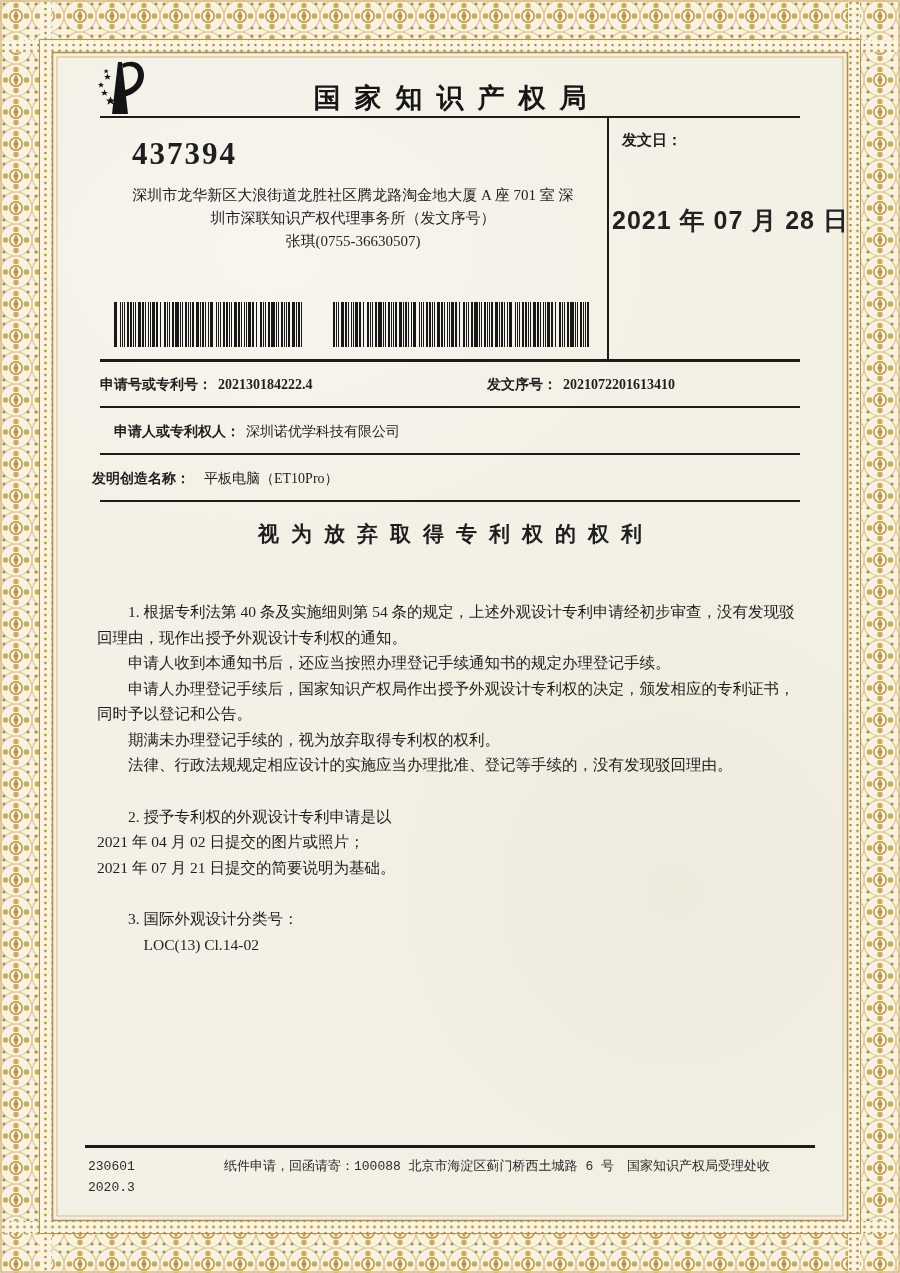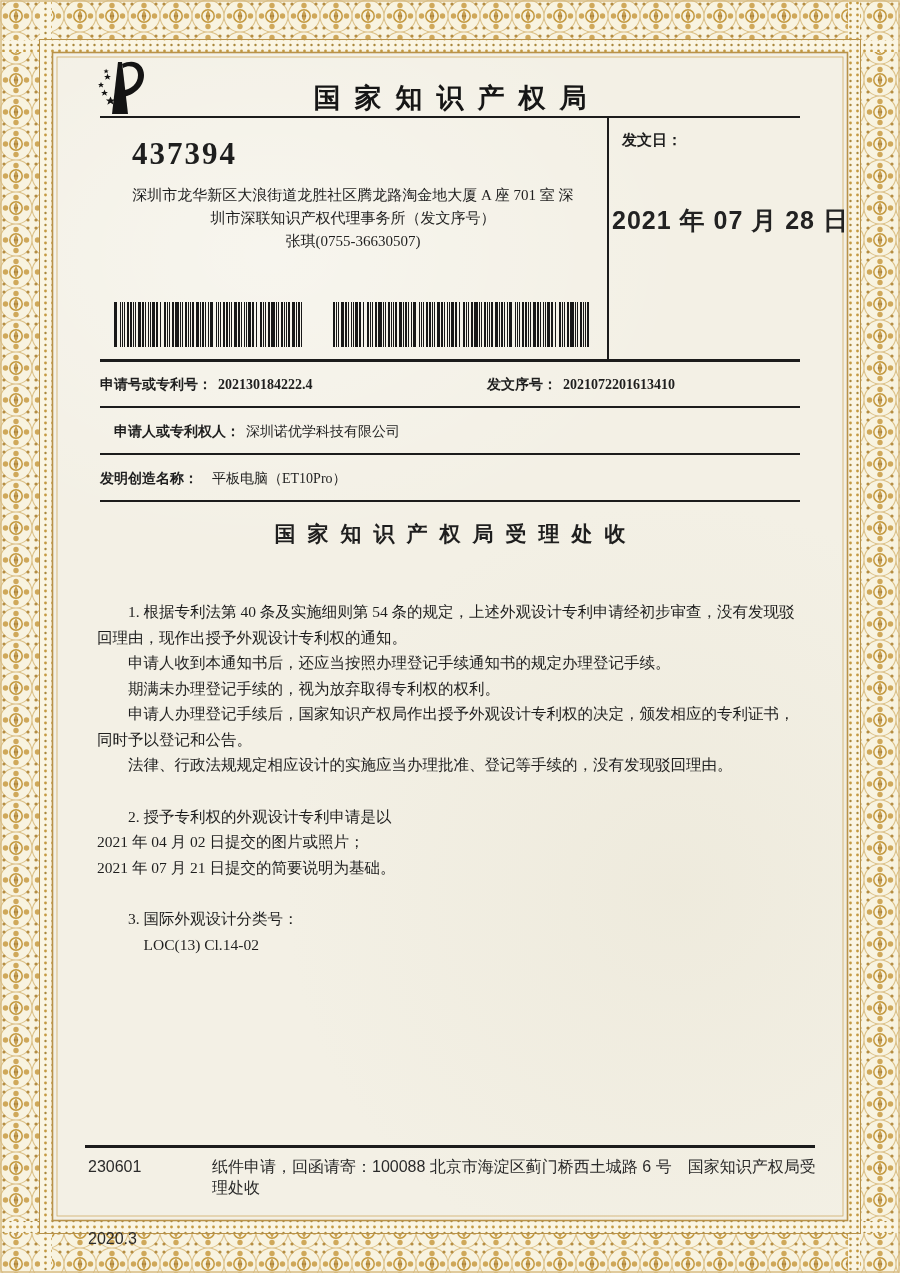--- a/index.html
+++ b/index.html
@@ -57,43 +57,43 @@
   .rule-c{ left:100px; top:406px; width:700px; height:2px; }
   .rule-d{ left:100px; top:453px; width:700px; height:2px; }
   .rule-e{ left:100px; top:500px; width:700px; height:2px; }
   .mrow{ font-size:14px; }
   .mlabel{ font-weight:bold; }
   .mval{ margin-left:6px; }
   .bold{ font-weight:bold; }
   .row1l{ left:100px; top:376px; }
   .row1r{ left:487px; top:376px; }
   .row2{ left:100px; top:423px;margin-left:14px; }
-  .row3{ left:100px; top:470px; }
+  .row3{ left:92px; top:470px; }
   .row3 .mval{ margin-left:14px; }
 
   
   .doc-title{
     left:0; top:520px; width:900px; text-align:center;
     font-size:21px; font-weight:bold; letter-spacing:12px; text-indent:12px;
   }
 
   
   .body-text{ left:97px; top:599px; width:707px; }
   .body-text p{ font-size:15.5px; line-height:25.5px; }
   .ind{ text-indent:2em; }
   .ind3{ text-indent:3em; }
   .gap{ margin-top:26px; }
 
   
   .rule-f{ left:85px; top:1145px; width:730px; height:3px; }
   .footer{
     left:88px; top:1156px; width:728px;
-    font-family:Liberation Sans, sans-serif;
-    font-size:16px; line-height:21px; color:#2a2a2a;
-    display:grid; grid-template-columns:94px 1fr; column-gap:42px; row-gap:0;gap:30px;
+    font-family:Liberation Mono, monospace;
+    font-size:13px; line-height:21px; color:#2a2a2a;
+    display:grid; grid-template-columns:94px 1fr; column-gap:42px; row-gap:0;
   }
   .footer .note{ max-width:632px; }
 </style>
 </head>
 <body>
 
 <div class="page">
 
   <svg class="frame" width="900" height="1273" viewBox="0 0 900 1273">
     <defs>
@@ -177,27 +177,27 @@
   <div class="abs rule rule-c"></div>
   <div class="abs mrow row2">
     <span class="mlabel">申请人或专利权人：</span><span class="mval">深圳诺优学科技有限公司</span>
   </div>
   <div class="abs rule rule-d"></div>
   <div class="abs mrow row3">
     <span class="mlabel">发明创造名称：</span><span class="mval">平板电脑（ET10Pro）</span>
   </div>
   <div class="abs rule rule-e"></div>
 
-  <div class="abs doc-title">国家知识产权局受理处收</div>
+  <div class="abs doc-title">视为放弃取得专利权的权利</div>
 
   <div class="abs body-text">
     <p class="ind">1. 根据专利法第 40 条及实施细则第 54 条的规定，上述外观设计专利申请经初步审查，没有发现驳回理由，现作出授予外观设计专利权的通知。</p>
     <p class="ind">申请人收到本通知书后，还应当按照办理登记手续通知书的规定办理登记手续。</p>
+    <p class="ind">申请人办理登记手续后，国家知识产权局作出授予外观设计专利权的决定，颁发相应的专利证书，同时予以登记和公告。</p>
     <p class="ind">期满未办理登记手续的，视为放弃取得专利权的权利。</p>
-    <p class="ind">申请人办理登记手续后，国家知识产权局作出授予外观设计专利权的决定，颁发相应的专利证书，同时予以登记和公告。</p>
     <p class="ind">法律、行政法规规定相应设计的实施应当办理批准、登记等手续的，没有发现驳回理由。</p>
     <p class="ind gap">2. 授予专利权的外观设计专利申请是以</p>
     <p>2021 年 04 月 02 日提交的图片或照片；</p>
     <p>2021 年 07 月 21 日提交的简要说明为基础。</p>
     <p class="ind gap">3. 国际外观设计分类号：</p>
     <p class="ind3">LOC(13) Cl.14-02</p>
   </div>
 
   <div class="abs rule rule-f"></div>
   <div class="abs footer">

